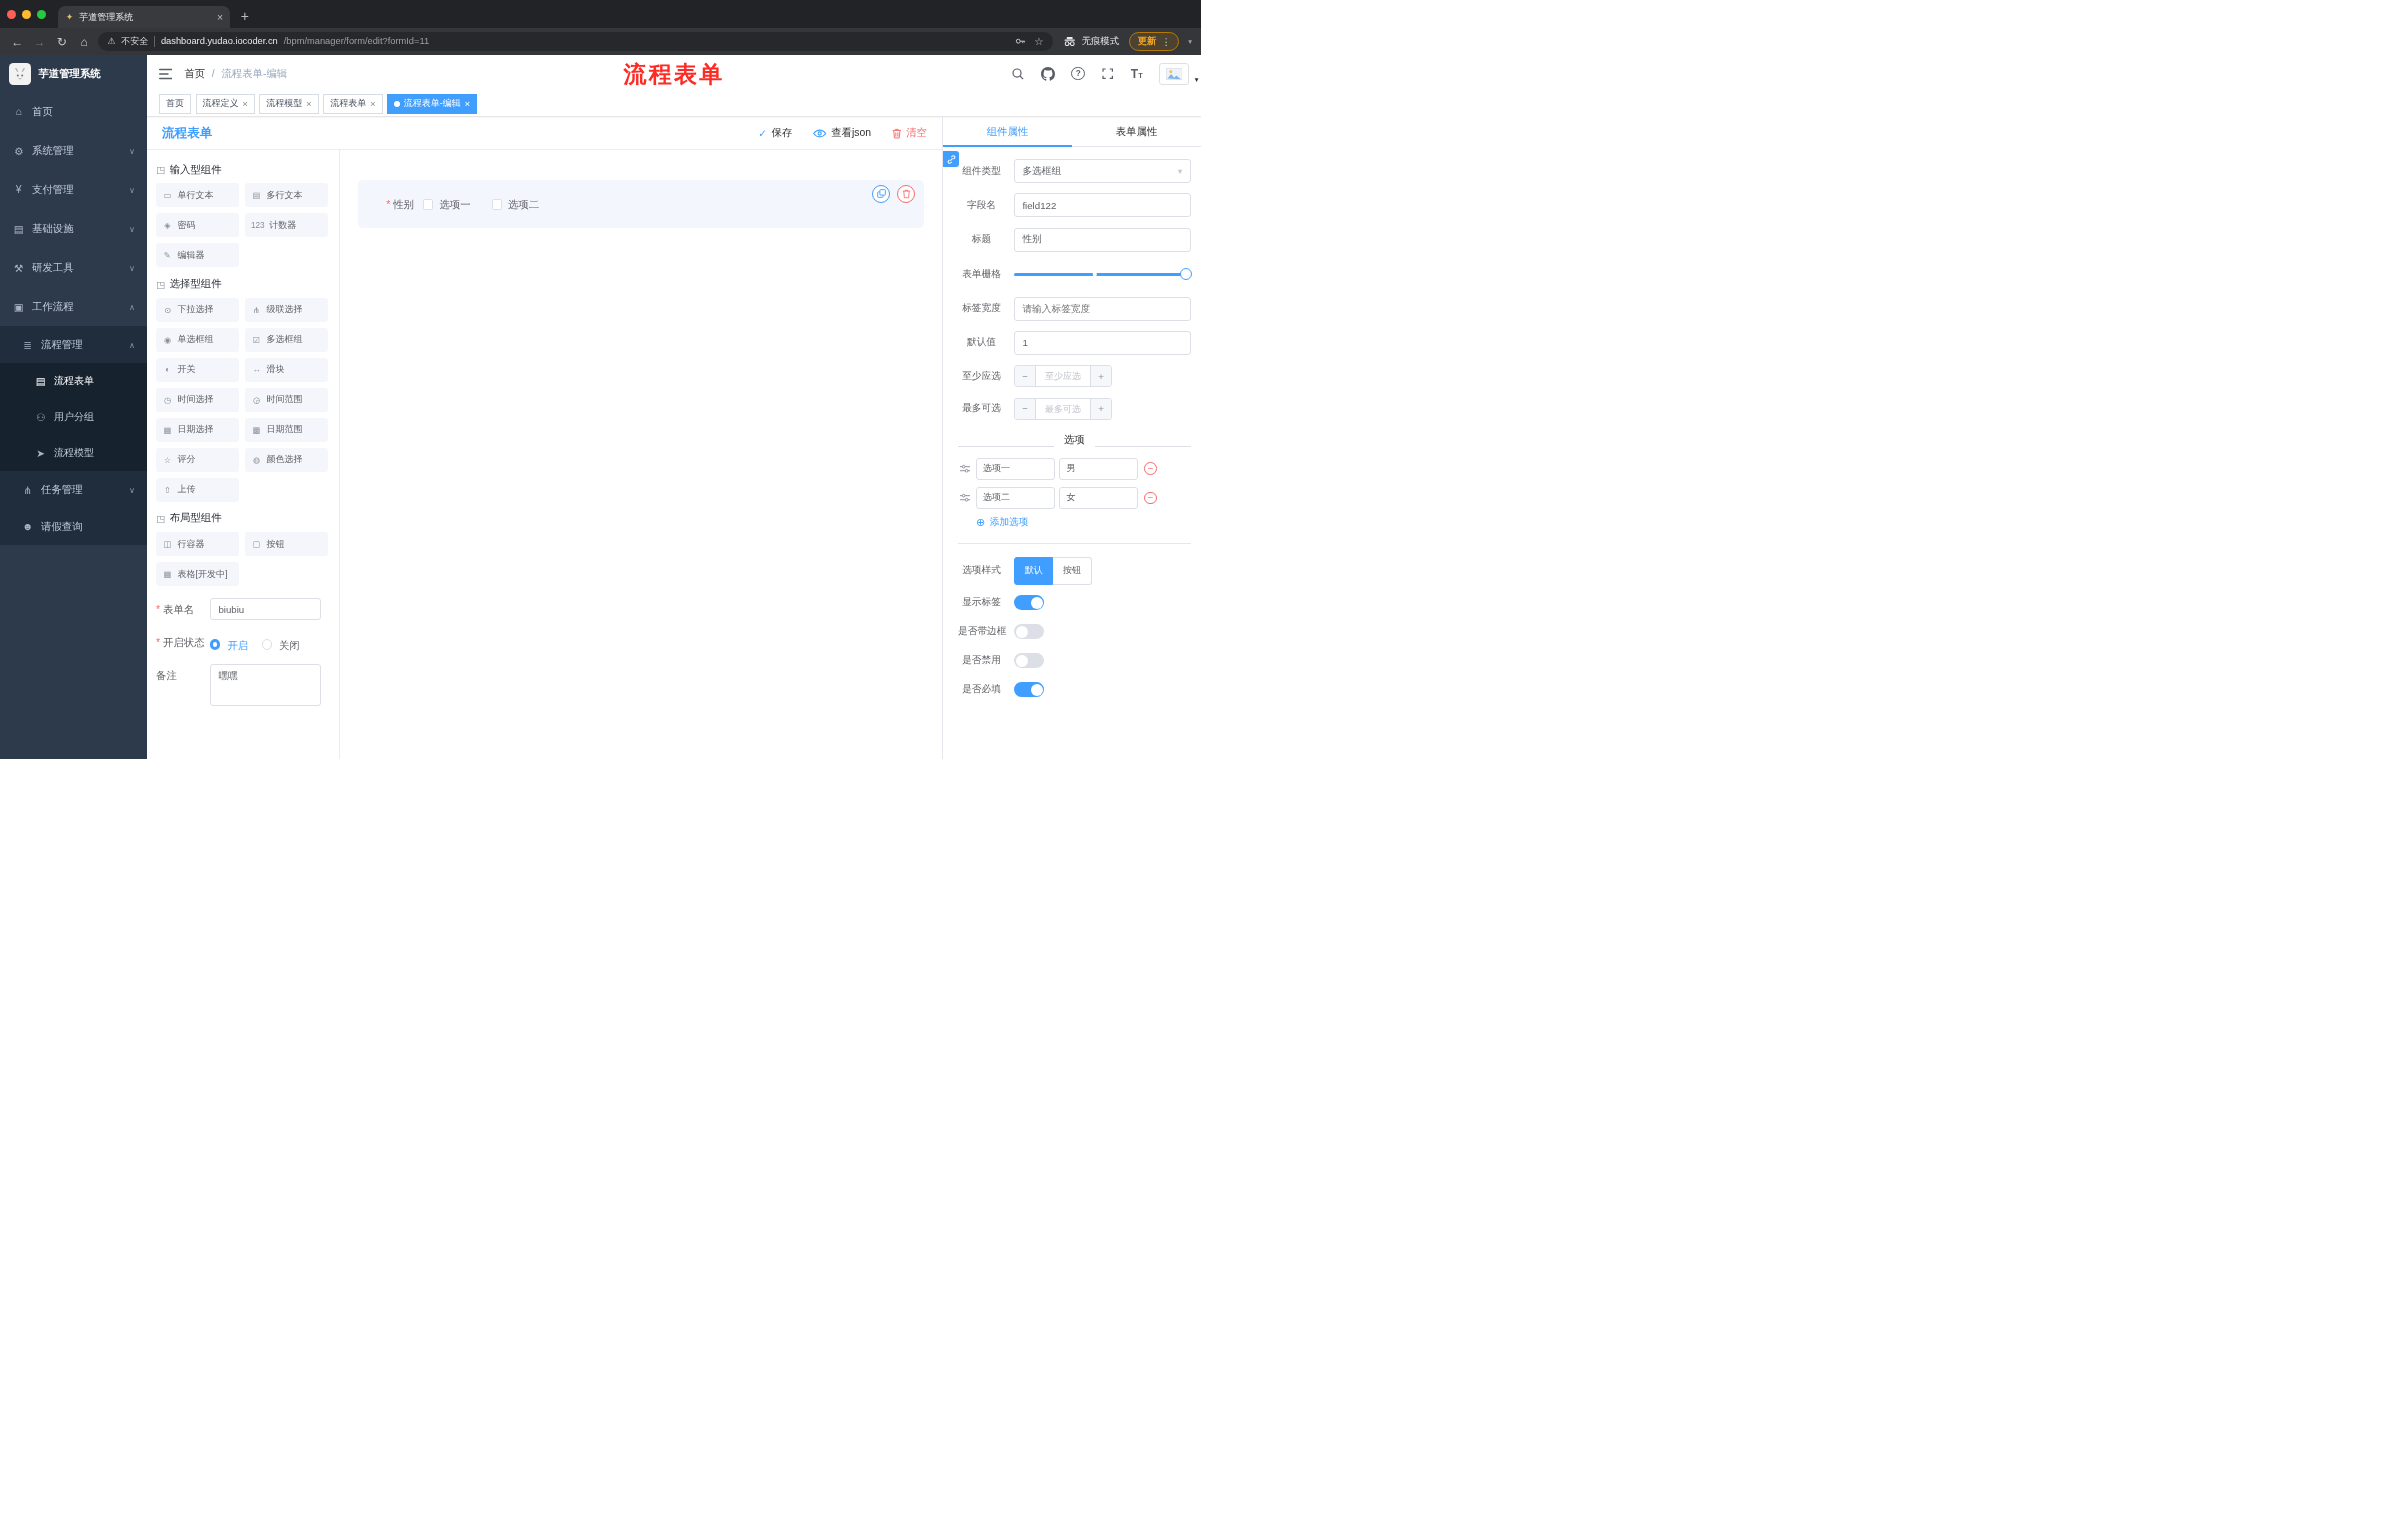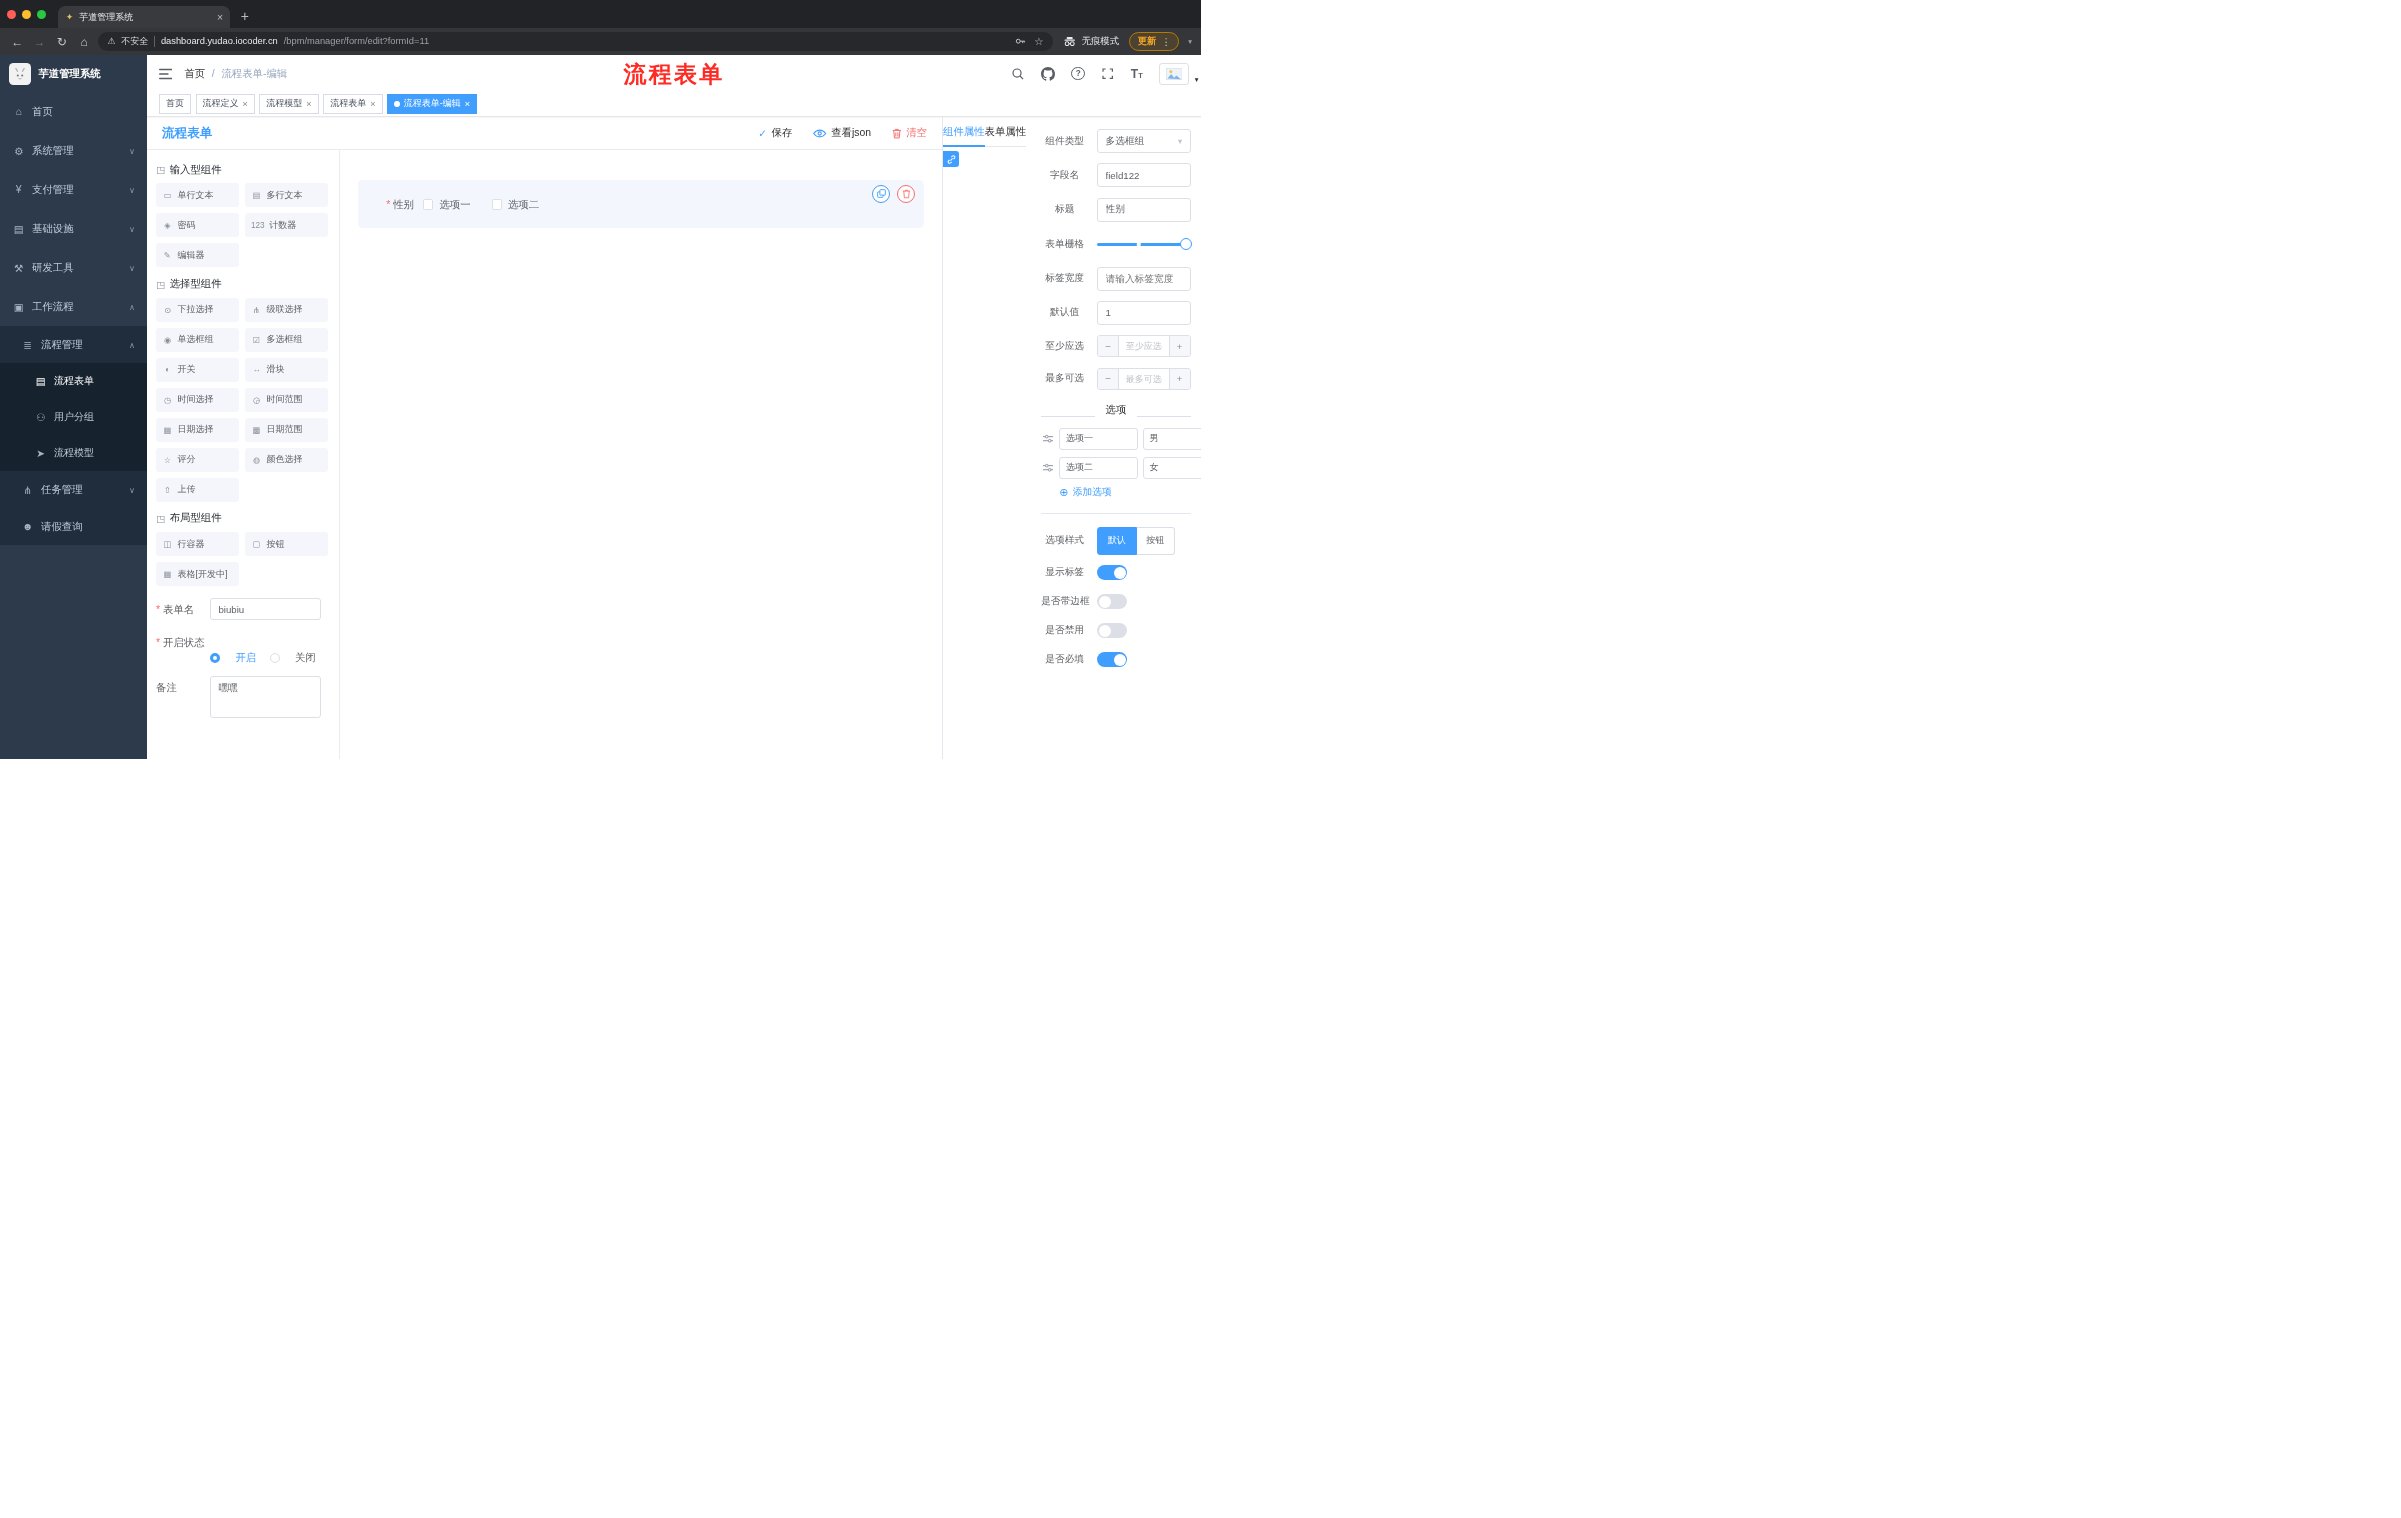--- a/index.html
+++ b/index.html
@@ -74,39 +74,39 @@
   .pitems{display:flex;flex-wrap:wrap;gap:6px}
   .pitem{width:83px;height:24px;background:#f4f6fc;border-radius:3px;display:flex;align-items:center;gap:4.5px;padding:0 6px;font-size:9px;color:#606266;cursor:move}
   .pitem .pic{color:#8a8f99;font-size:8.2px;min-width:11px;text-align:center;flex-shrink:0}
   .cfg{margin-top:12px;display:flex;flex-direction:column;gap:11px;font-size:10.4px;color:#606266}
   .cfg-row{display:flex;align-items:flex-start;gap:9px}
   .cfg-label{width:45px;text-align:left;padding-top:5.2px;white-space:nowrap;flex-shrink:0}
   .req::before{content:"*";color:#f56c6c;margin-right:3px}
   .ti{height:22px;border:0.7px solid #dcdfe6;border-radius:3px;padding:0 7.4px;font-size:9.7px;color:#606266;outline:none}
   .cfg .ti{width:111px}
   .cfg textarea{width:111px;height:42px;border:0.7px solid #dcdfe6;border-radius:3px;padding:4.5px 7.4px;font-size:9.7px;color:#606266;resize:none;outline:none;font-family:inherit}
-  .radio{display:flex;gap:15px;align-items:center;cursor:pointer;margin-top:20px}
+  .radio{display:flex;gap:7px;cursor:pointer;margin-top:8px}
   .rdot{width:10.4px;height:10.4px;border-radius:50%;border:0.7px solid #dcdfe6;background:#fff}
   .radio.sel .rdot{border:3px solid #409eff}
   .radio.sel .rlabel{color:#409eff}
   .radios{display:flex;gap:13.4px}
   .canvas{flex:1;padding:13.4px 18px;overflow:hidden;min-width:0}
   .frow{display:flex;align-items:center}
   .flabel{width:65px;text-align:right;padding-right:9px;font-size:10.4px;color:#606266;flex-shrink:0;white-space:nowrap}
   .finput{flex:1;height:27px;border:0.7px solid #dcdfe6;border-radius:3px;padding:0 10.4px;font-size:10.4px;color:#606266;background:#fff;outline:none}
   .finput::placeholder,.ti::placeholder{color:#c0c4cc}
   .widget{position:relative;margin-top:16.3px;background:#f4f6fe;border-radius:4.5px;padding:18px 0 16.3px}
   .wacts{position:absolute;top:5.2px;right:9px;display:flex;gap:6.7px}
   .wbtn{width:18px;height:18px;border-radius:50%;background:#fff;display:flex;align-items:center;justify-content:center;border:0.7px solid #409eff;color:#409eff;cursor:pointer}
   .wbtn.del{border-color:#f56c6c;color:#f56c6c}
   .cbgroup{display:flex;gap:21px;align-items:center}
   .cb{display:flex;gap:6px;align-items:center;font-size:10.4px;color:#606266;cursor:pointer}
   .cbbox{width:10.4px;height:10.4px;border:0.7px solid #dcdfe6;border-radius:1.5px;background:#fff}
   
-  .props{width:259px;border-left:0.7px solid #e4e7ed;display:flex;flex-direction:row;position:relative;overflow:hidden;flex-shrink:0}
+  .props{width:259px;border-left:0.7px solid #e4e7ed;display:flex;flex-direction:column;position:relative;overflow:hidden;flex-shrink:0}
   .ptabs{display:flex;height:30px;border-bottom:0.7px solid #e4e7ed;flex-shrink:0}
   .ptab{flex:1;display:flex;align-items:center;justify-content:center;font-size:10.4px;color:#303133;position:relative;cursor:pointer}
   .ptab.active{color:#409eff}
   .ptab.active::after{content:"";position:absolute;bottom:-0.7px;left:0;right:0;height:1.5px;background:#409eff}
   .link-badge{position:absolute;left:0;top:34px;width:16.3px;height:16.3px;background:#409eff;color:#fff;border-radius:0 3px 3px 0;display:flex;align-items:center;justify-content:center;cursor:pointer}
   .pbody{flex:1;padding:12px 10.4px 0 15px;overflow:hidden;font-size:9.7px;color:#606266}
   .prow{display:flex;align-items:center;margin-bottom:10.4px}
   .plabel{width:56px;text-align:center;padding-right:9px;flex-shrink:0;white-space:nowrap}
   .pctl{flex:1;display:flex;align-items:center;min-width:0}
   .pselect{flex:1;height:24px;border:0.7px solid #dcdfe6;border-radius:3px;display:flex;align-items:center;justify-content:space-between;padding:0 7.4px;cursor:pointer}

